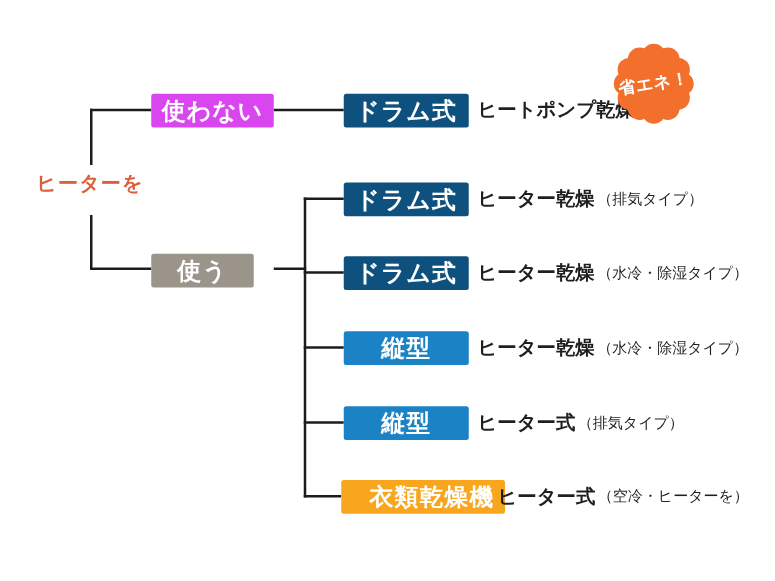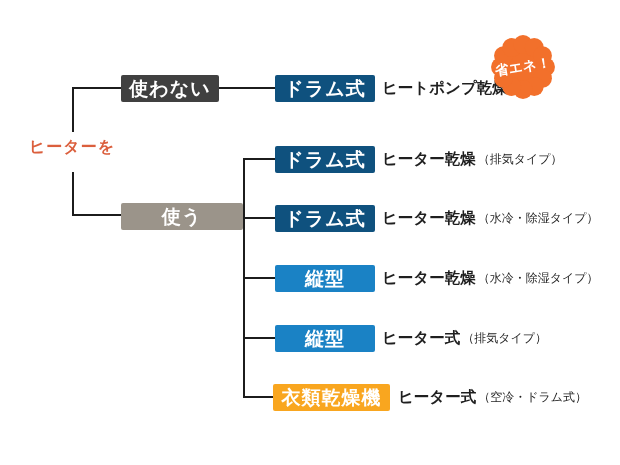--- a/index.html
+++ b/index.html
@@ -29,27 +29,27 @@
     font-size:16px; font-weight:bold; letter-spacing:1px; white-space:nowrap;
   }
   
   .box {
     position:absolute; height:27px; border-radius:2px;
     display:flex; align-items:center; justify-content:center;
     color:#ffffff; font-weight:bold; font-size:19px; letter-spacing:1px;
     white-space:nowrap;
   }
   .b-not  { left:121px; top:75px;  width:98px; }
-  .b-use  { left:121px; top:203px; width:122px; }
+  .b-use  { left:121px; top:203px; width:82px; }
   .b-r1   { left:275px; top:75px;  width:100px; }
   .b-r2   { left:275px; top:146px; width:100px; }
   .b-r3   { left:275px; top:205px; width:100px; }
   .b-r4   { left:275px; top:265px; width:100px; }
   .b-r5   { left:275px; top:325px; width:100px; }
-  .b-r6   { left:273px; top:384px; width:117px; }
+  .b-r6   { left:273px; top:384px; width:117px;padding-left:14px; }
   
   .mlabel {
     position:absolute; height:27px; display:flex; align-items:center;
     white-space:nowrap; color:#1f1f1f; z-index:1;
   }
   .mlabel .method { font-size:15.5px; font-weight:bold; }
   .mlabel .note   { font-size:12px;   font-weight:normal; margin-left:2px; }
   .m-r1 { left:382px; top:75px;align-items:center; }
   .m-r2 { left:382px; top:146px; }
   .m-r3 { left:382px; top:205px; }
@@ -79,21 +79,21 @@
   <div class="hline l-use"></div>
   <div class="vline l-spine"></div>
   <div class="hline l-stub2"></div>
   <div class="hline l-stub3"></div>
   <div class="hline l-stub4"></div>
   <div class="hline l-stub5"></div>
   <div class="hline l-stub6"></div>
 
   <div class="root-label" style="color: rgb(219, 95, 61);">ヒーターを</div>
 
-  <div class="box b-not" style="background-color: #404040;">使わない</div>
+  <div class="box b-not" style="background-color: #d946ef;">使わない</div>
   <div class="box b-use" style="background-color: rgb(155, 148, 138);">使う</div>
 
   <div class="box b-r1" style="background-color: rgb(15, 81, 126);">ドラム式</div>
   <div class="box b-r2" style="background-color: rgb(15, 81, 126);">ドラム式</div>
   <div class="box b-r3" style="background-color: rgb(15, 81, 126);">ドラム式</div>
   <div class="box b-r4" style="background-color: rgb(26, 130, 197);">縦型</div>
   <div class="box b-r5" style="background-color: rgb(26, 130, 197);">縦型</div>
   <div class="box b-r6" style="background-color: rgb(249, 166, 31);">衣類乾燥機</div>
 
   <div class="mlabel m-r1">
@@ -111,21 +111,21 @@
   <div class="mlabel m-r4">
     <span class="method">ヒーター乾燥</span>
     <span class="note">（水冷・除湿タイプ）</span>
   </div>
   <div class="mlabel m-r5">
     <span class="method">ヒーター式</span>
     <span class="note">（排気タイプ）</span>
   </div>
   <div class="mlabel m-r6">
     <span class="method">ヒーター式</span>
-    <span class="note">（空冷・ドラム式）</span>
+    <span class="note">（空冷・ヒーターを）</span>
   </div>
 
   <div class="badge">
     <svg width="72" height="72" viewBox="0 0 80 80">
       <g style="fill: rgb(242, 112, 43);">
         <circle cx="40" cy="40" r="25"></circle>
         <circle cx="65" cy="40" r="10.5"></circle>
         <circle cx="61.65" cy="52.5" r="10.5"></circle>
         <circle cx="52.5" cy="61.65" r="10.5"></circle>
         <circle cx="40" cy="65" r="10.5"></circle>

